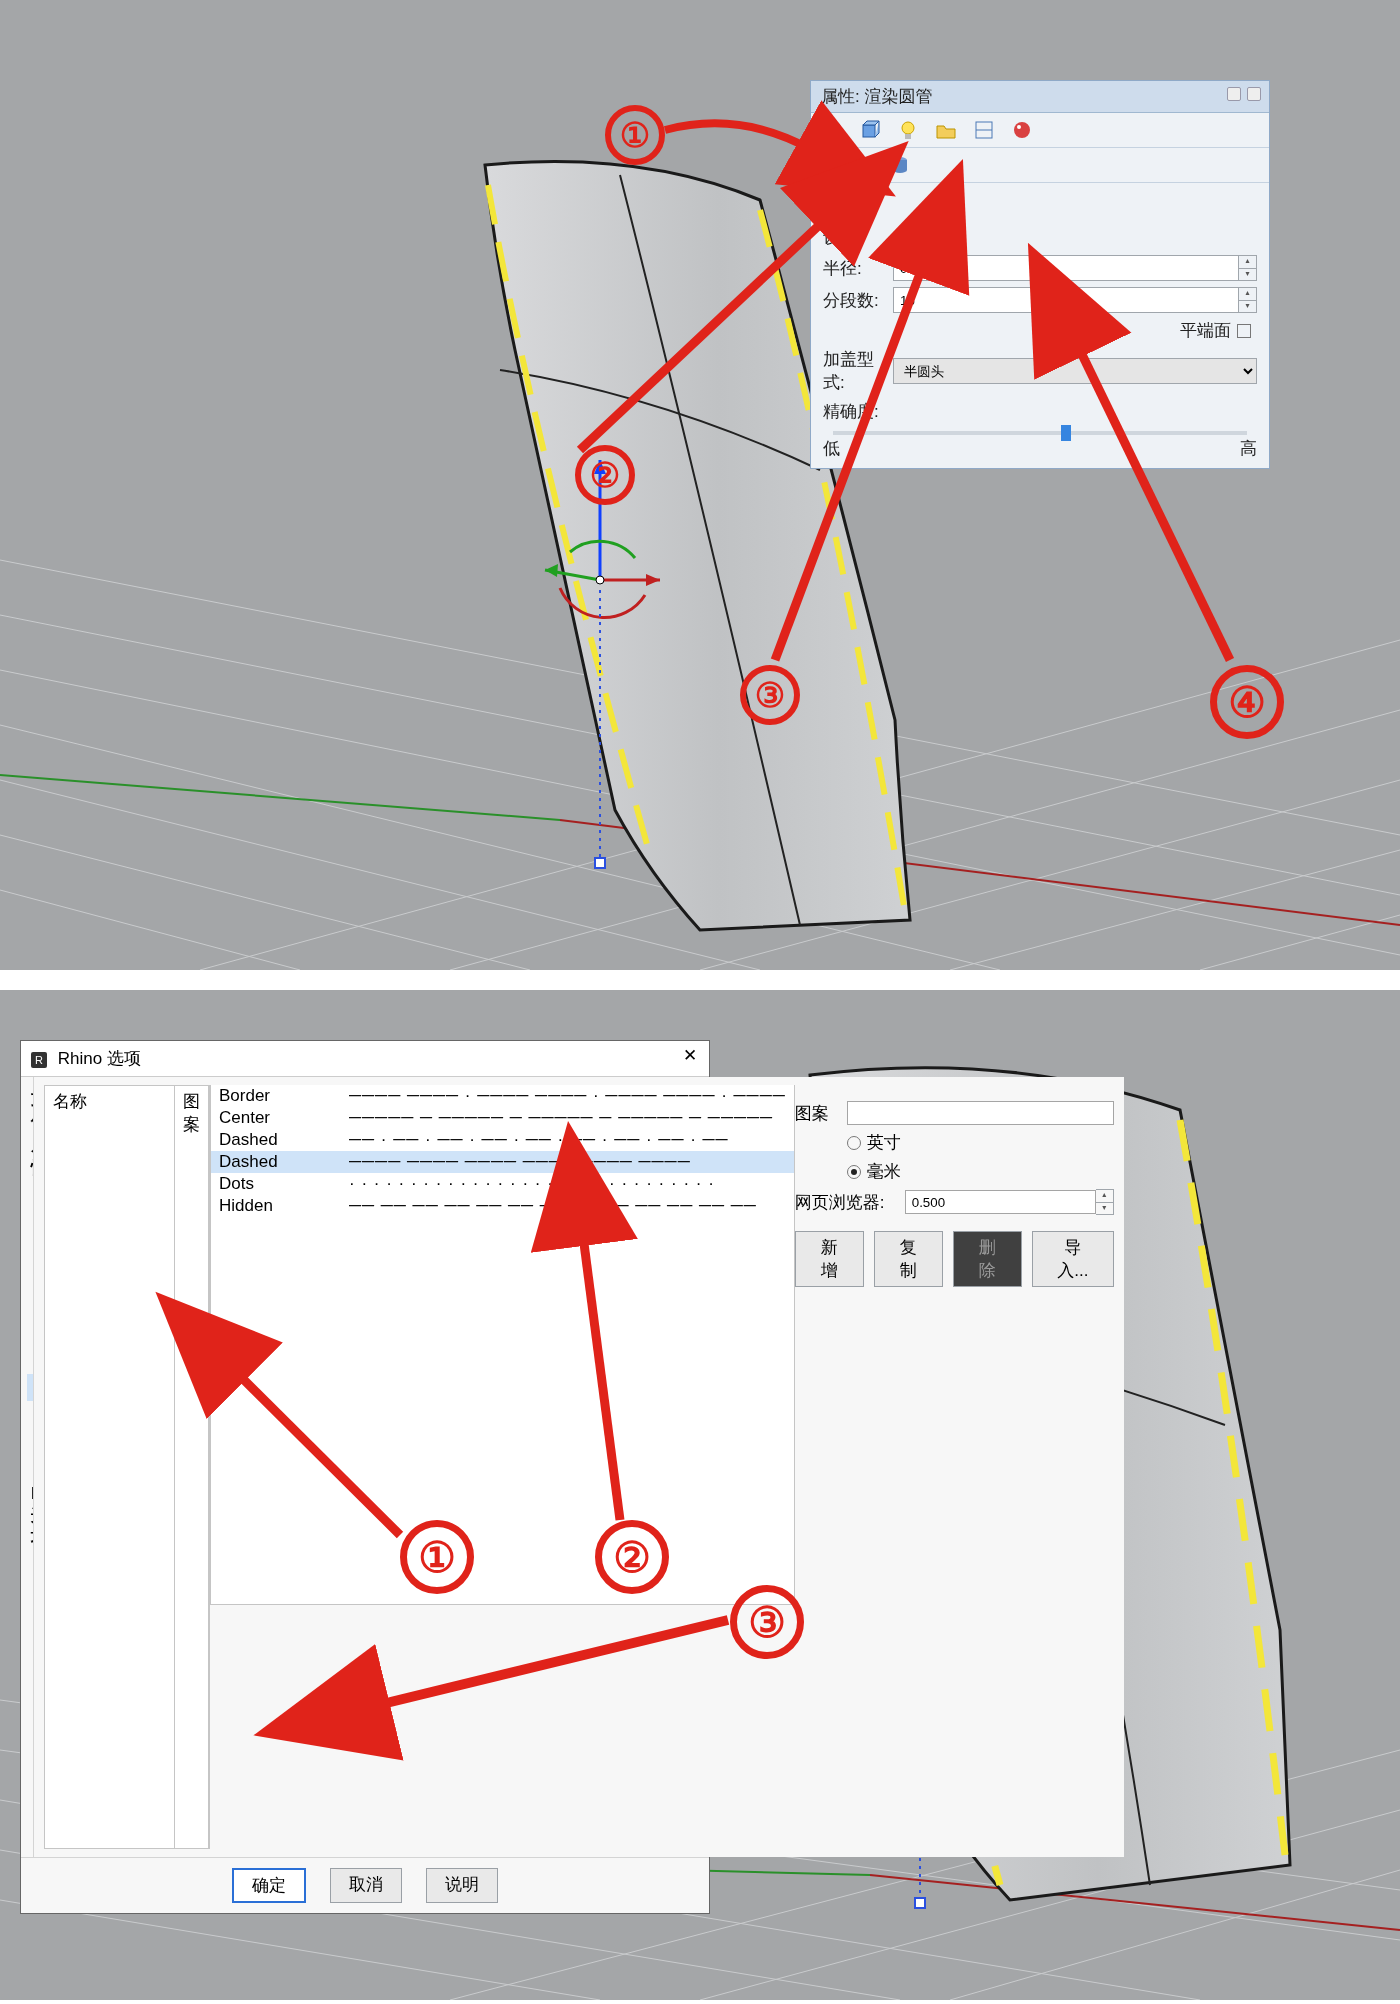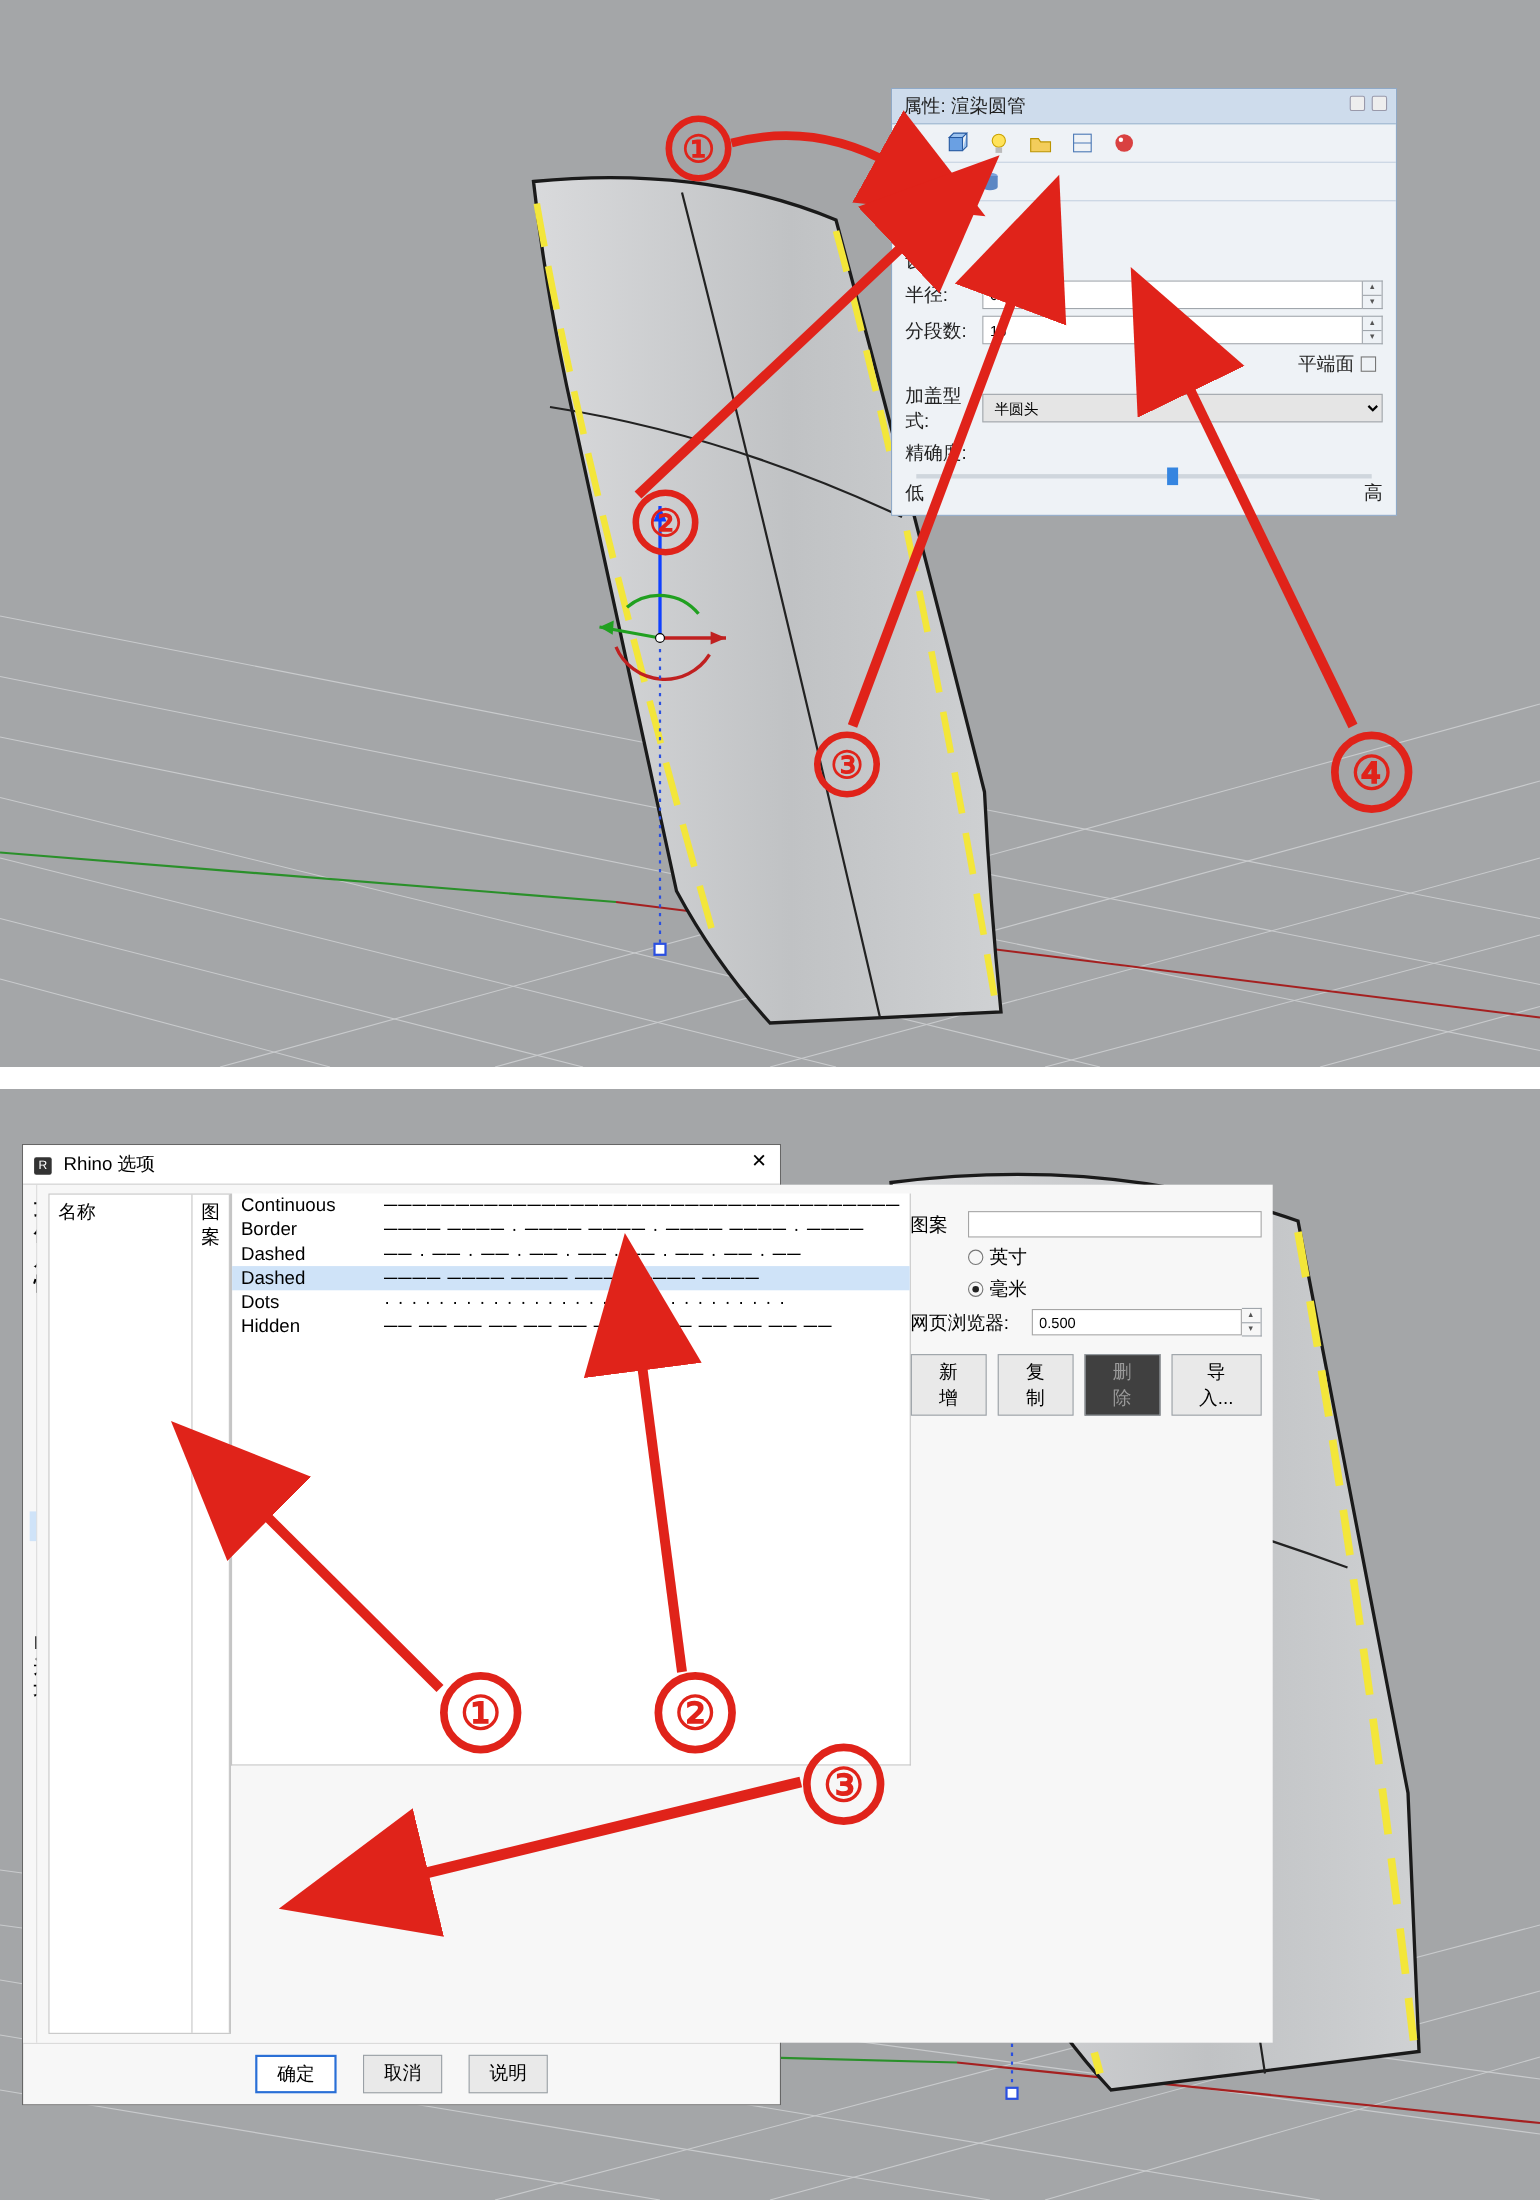--- a/index.html
+++ b/index.html
@@ -383,26 +383,26 @@
               <div class="tree-item">警示器</div>
             </div>
         </div>
         <div class="dialog-right">
           <div class="list-header">
             <div class="col1">名称</div>
             <div class="col2">图案</div>
           </div>
           <div class="list-body" id="linetype-list">
               <div class="line-row">
-                <div class="nm">Continuous</div>
-                <div class="patt">────────────────────────────────────</div>
-              </div>
-              <div class="line-row">
                 <div class="nm">Border</div>
                 <div class="patt">──── ──── · ──── ──── · ──── ──── · ────</div>
+              </div>
+              <div class="line-row">
+                <div class="nm">Center</div>
+                <div class="patt">───── ─ ───── ─ ───── ─ ───── ─ ─────</div>
               </div>
               <div class="line-row">
                 <div class="nm">Dashed</div>
                 <div class="patt">── · ── · ── · ── · ── · ── · ── · ── · ──</div>
               </div>
               <div class="line-row sel">
                 <div class="nm">Dashed</div>
                 <div class="patt">────  ────  ────  ────  ────  ────</div>
               </div>
               <div class="line-row">

